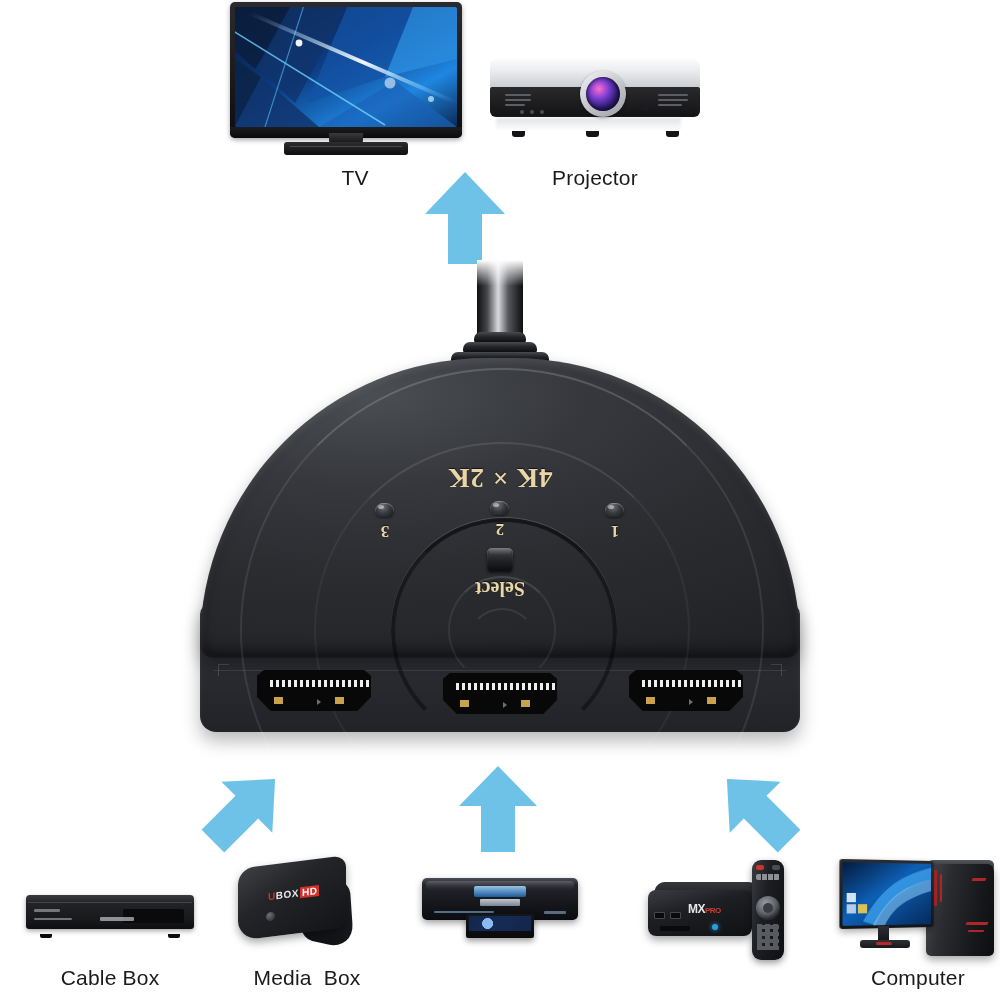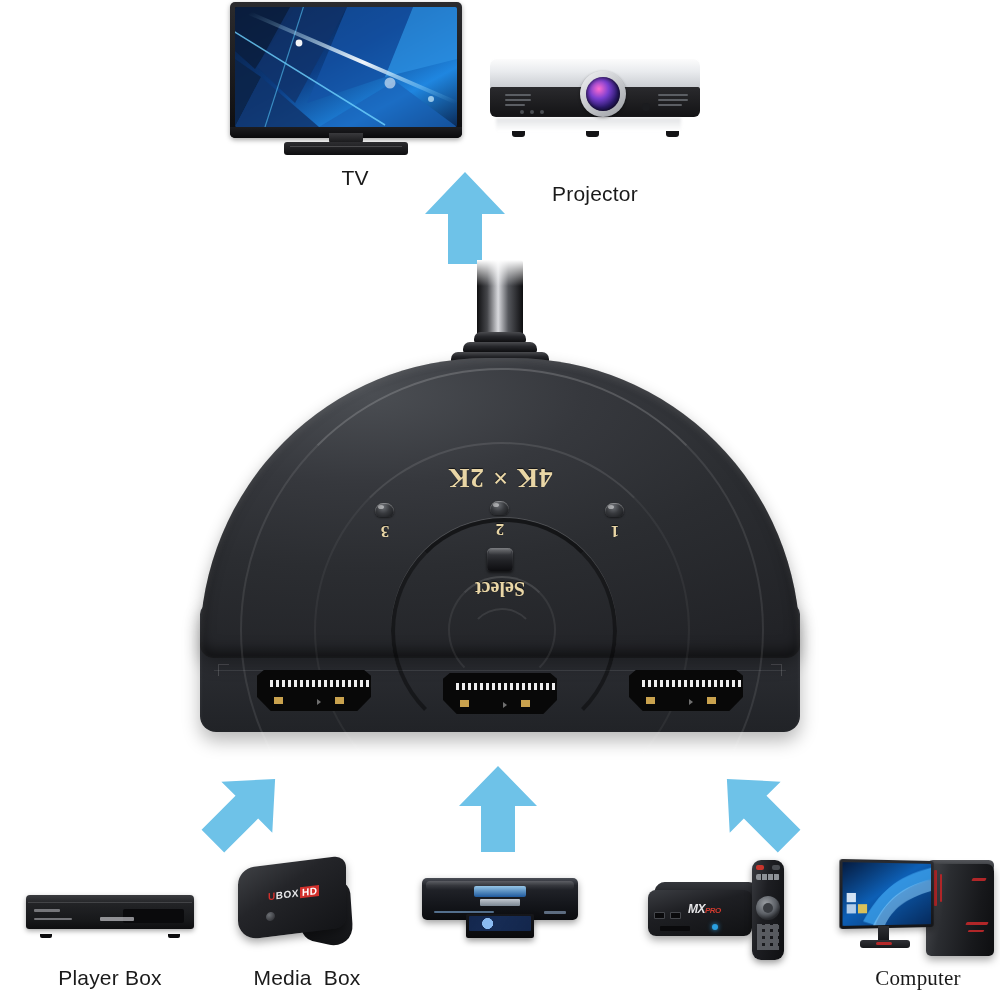--- a/index.html
+++ b/index.html
@@ -354,21 +354,21 @@
   }
   .console-top{
     position:absolute;left:6px;top:4px;width:100px;height:22px;
     background:linear-gradient(#35373c,#1b1c20);
     border-radius:8px 8px 3px 3px;
     transform:skewX(-14deg);
   }
   .mx-logo{
     position:absolute;left:40px;top:24px;
     font-family:"Liberation Sans",sans-serif;font-weight:bold;font-size:12px;
-    color:#e6e6e8;font-style:italic;letter-spacing:-.5px;
+    color:#e6e6e8;letter-spacing:-.5px;
   }
   .mx-logo .q{color:#d23b2f;font-size:8px;}
   .console-usb{position:absolute;width:11px;height:7px;background:#0a0a0c;border-radius:1px;box-shadow:inset 0 0 0 1px #45474c;}
   .console-led{position:absolute;left:64px;top:46px;width:6px;height:6px;border-radius:50%;background:#2a9fe0;box-shadow:0 0 5px #2a9fe0;}
   .console-slot{position:absolute;left:12px;top:48px;width:30px;height:5px;background:#0a0a0c;border-radius:1px;}
 
   .remote{position:absolute;}
   .remote-body{
     position:absolute;left:0;top:0;width:32px;height:100px;
     background:linear-gradient(100deg,#3a3c41 0%,#1d1e22 40%,#0e0f11 100%);
@@ -485,21 +485,21 @@
 
     <div class="proj-lens-ring">
       <div class="proj-lens"></div>
     </div>
 
     <div class="proj-foot" style="left:22px;"></div>
     <div class="proj-foot" style="left:96px;"></div>
     <div class="proj-foot" style="left:176px;"></div>
     <div class="proj-refl"></div>
   </div>
-  <div class="dev-label" style="left:505px;top:182px;width:180px;">Projector</div>
+  <div class="dev-label" style="left:505px;top:166px;width:180px;">Projector</div>
 
   <div class="arrow" style="left:425px;top:172px;">
     <svg width="80" height="92" viewBox="0 0 80 92">
       <polygon points="40,0 80,42 57,42 57,92 23,92 23,42 0,42" fill="#6ec2e8"></polygon>
     </svg>
   </div>
 
   <div id="switch">
 
     <div class="cable">
@@ -600,21 +600,21 @@
     <div class="cablebox-body">
       <div class="cablebox-lip"></div>
       <div class="cablebox-panel"></div>
       <div class="tinytext" style="left:8px;top:14px;width:26px;"></div>
       <div class="tinytext" style="left:8px;top:23px;width:38px;height:2px;"></div>
       <div class="tinytext" style="left:74px;top:22px;width:34px;height:4px;background:rgba(210,210,215,.65);"></div>
     </div>
     <div class="cablebox-foot" style="left:14px;"></div>
     <div class="cablebox-foot" style="right:14px;"></div>
   </div>
-  <div class="dev-label" style="left:20px;top:966px;width:180px;">Player Box</div>
+  <div class="dev-label" style="left:20px;top:966px;width:180px;">Cable Box</div>
 
   <div class="mediabox" style="left:238px;top:862px;width:120px;height:92px;">
     <div class="mediabox-side"></div>
     <div class="mediabox-top"></div>
     <div class="ubox-logo">
       <span class="u">U</span>BOX<span class="hd">HD</span>
     </div>
     <div class="mediabox-led"></div>
   </div>
   <div class="dev-label" style="left:222px;top:966px;width:170px;">Media  Box</div>
@@ -677,15 +677,15 @@
           <rect x="4" y="30" width="9" height="9" fill="#e8f4ff" opacity=".9"></rect>
           <rect x="4" y="41" width="9" height="9" fill="#e8f4ff" opacity=".75"></rect>
           <rect x="15" y="41" width="9" height="9" fill="#ffd24a" opacity=".85"></rect>
         </svg>
       </div>
     </div>
     <div class="pc-neck"></div>
     <div class="pc-base"></div>
     <div class="pc-base-red"></div>
   </div>
-  <div class="dev-label" style="left:838px;top:966px;width:160px;font-family:Liberation Serif, serif;">Computer</div>
+  <div class="dev-label" style="left:838px;top:966px;width:160px;">Computer</div>
 
 </div>
 
 </body></html>

